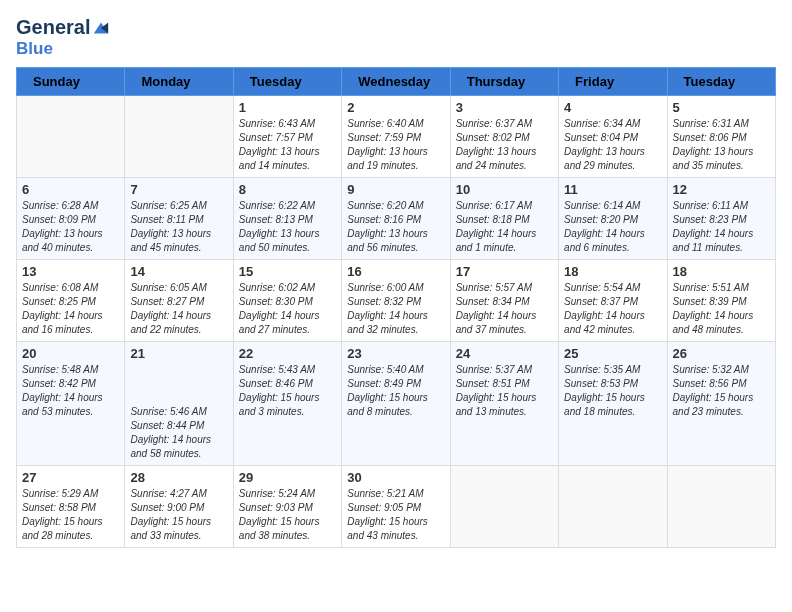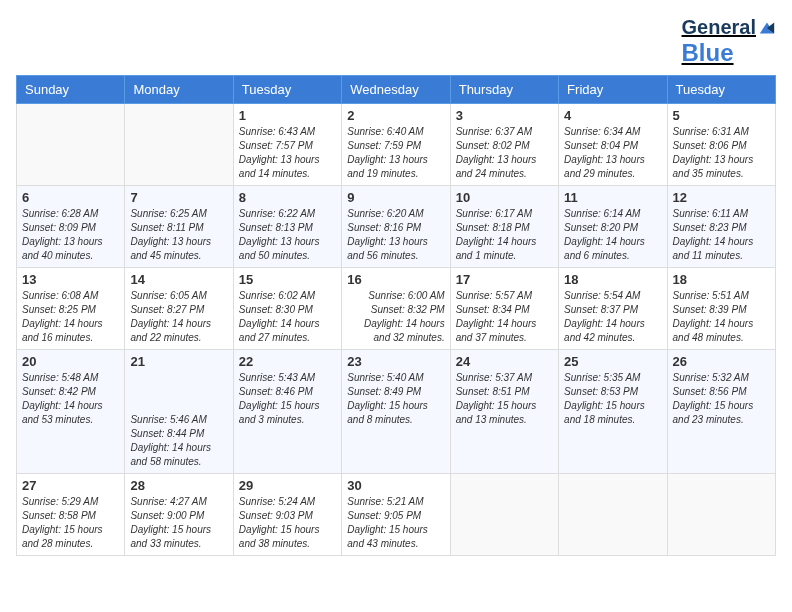--- a/index.html
+++ b/index.html
@@ -5,41 +5,40 @@
     * { box-sizing: border-box; margin: 0; padding: 0; }
     body {
       font-family: Arial, sans-serif;
       background: #fff;
       width: 792px;
       min-height: 612px;
       padding: 16px;
     }
     .header-area {
       display: flex;
-      justify-content: flex-end;
+      justify-content: flex-start;
       align-items: flex-start;
       margin-bottom: 8px;
-      text-decoration: underline;
     }
     .logo {
       display: flex;
       flex-direction: column;
       align-items: flex-start;
     }
     .logo-text {
       display: flex;
       align-items: center;
     }
     .logo-general {
       font-size: 20px;
       font-weight: bold;
       color: #1a3a5c;
     }
     .logo-blue {
-      font-size: 24px;
+      font-size: 17px;
       font-weight: bold;
       color: #3a7bd5;
     }
     .logo-icon {
       width: 18px;
       height: 18px;
       margin-left: 2px;
     }
     .title-area {
       text-align: right;
@@ -53,24 +52,24 @@
       font-size: 14px;
       color: #333;
     }
     .calendar {
       width: 100%;
       border-collapse: collapse;
       border: 1px solid #ccc;
     }
     .calendar th {
       background-color: #3a7bd5;
-      color: #ffffff;
-      font-weight: normal;
+      color: #000000;
+      font-weight: bold;
       font-size: 13px;
-      padding: 6px 8px;
+      padding: 6px 16px;
       text-align: left;
       border: 1px solid #5a9be5;
     }
     .calendar td {
       vertical-align: top;
       padding: 4px 5px;
       border: 1px solid #ddd;
       width: calc(100% / 7);
       min-height: 80px;
       font-size: 10.5px;
@@ -220,21 +219,21 @@
 Daylight: 14 hours and 22 minutes.</div>
         </td>
         <td>
           <span class="day-number">15</span>
           <div class="day-info" style="white-space: pre-line;">Sunrise: 6:02 AM
 Sunset: 8:30 PM
 Daylight: 14 hours and 27 minutes.</div>
         </td>
         <td>
           <span class="day-number">16</span>
-          <div class="day-info" style="white-space: pre-line; text-align: right;">Sunrise: 6:00 AM
+          <div class="day-info" style="white-space: pre-line;">Sunrise: 6:00 AM
 Sunset: 8:32 PM
 Daylight: 14 hours and 32 minutes.</div>
         </td>
         <td>
           <span class="day-number">17</span>
           <div class="day-info" style="white-space: pre-line;">Sunrise: 5:57 AM
 Sunset: 8:34 PM
 Daylight: 14 hours and 37 minutes.</div>
         </td>
         <td>

